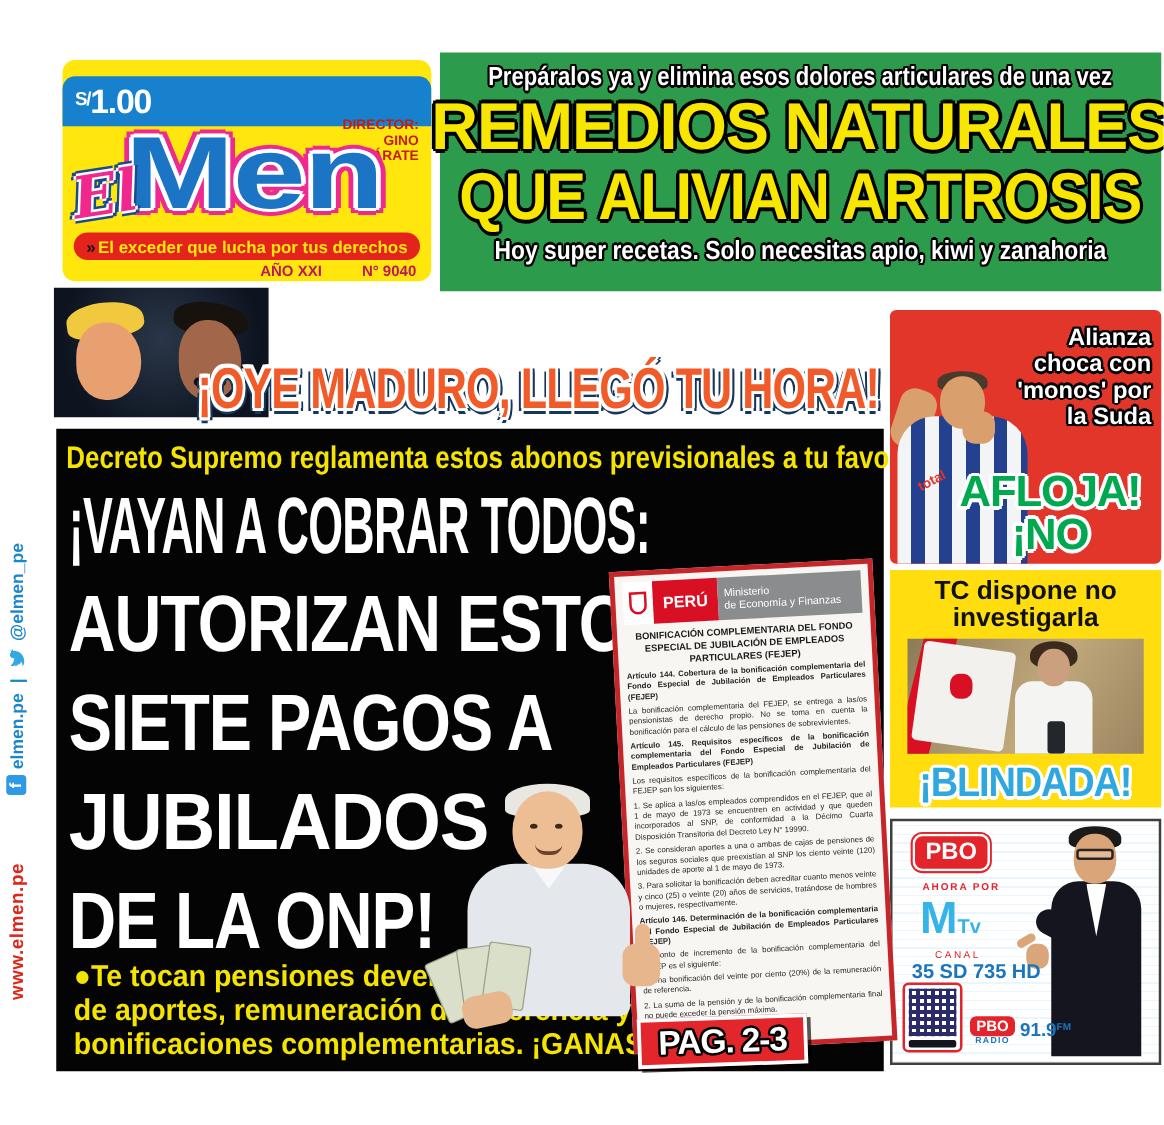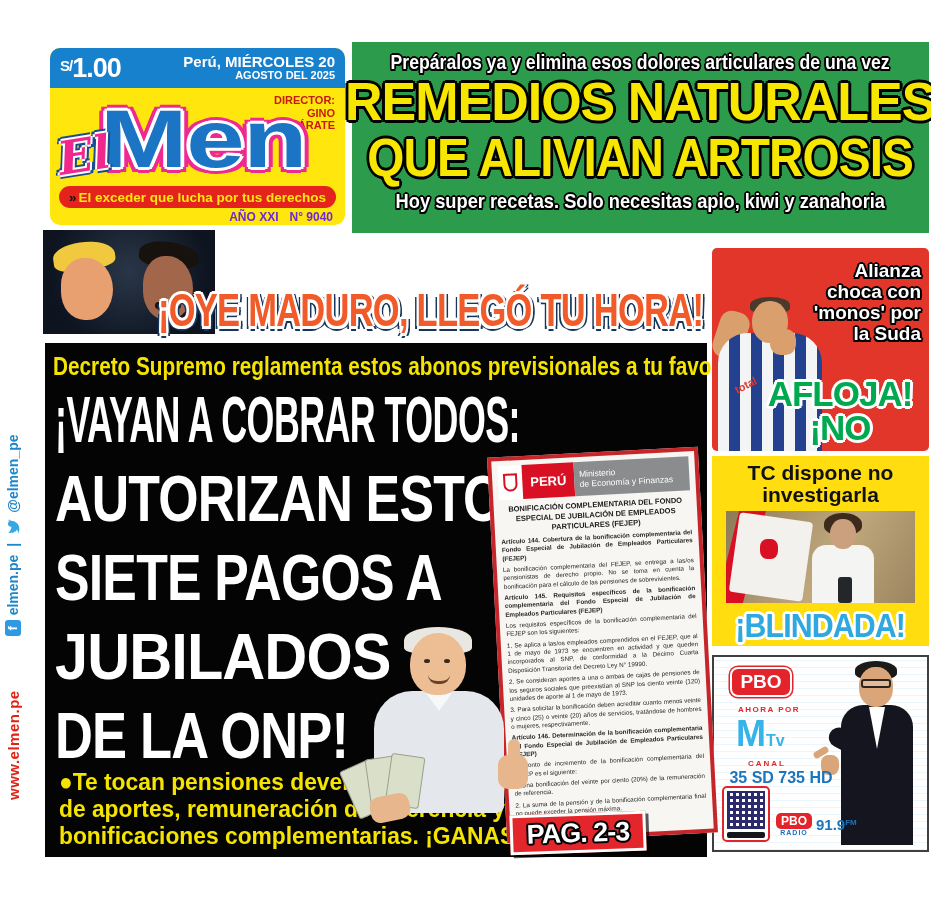--- a/index.html
+++ b/index.html
@@ -17,35 +17,35 @@
   #sidebar{position:absolute;width:530px;height:26px;left:-252px;top:522px;transform:rotate(-90deg);display:flex;align-items:center;font-weight:bold;}
   #sidebar .web{color:#e02417;font-size:15px;font-weight:900;letter-spacing:.5px;}
   #sidebar .grp{display:flex;align-items:center;gap:5px;}
   #sidebar .soc{color:#1b86c9;font-size:14px;font-weight:900;}
   #sidebar .sep{color:#1b86c9;font-size:14px;margin:0 8px;}
   .fb-ic{width:16px;height:16px;background:#2d9ae3;border-radius:3px;color:#fff;font-weight:bold;font-size:13px;line-height:16px;text-align:center;}
   .tw-ic{width:17px;height:15px;display:inline-block;}
 
   
   #masthead{position:absolute;left:50px;top:48px;width:295px;height:177px;background:#ffe70d;border-radius:10px;}
-  #mh-bluebar{position:absolute;left:0;top:0;width:100%;height:40px;background:#1881ce;border-radius:10px 10px 0 0;display:flex;justify-content:space-between;align-items:center;padding:0 10px;gap:18px;}
+  #mh-bluebar{position:absolute;left:0;top:13px;width:100%;height:40px;background:#1881ce;border-radius:10px 10px 0 0;display:flex;justify-content:space-between;align-items:center;padding:0 10px;gap:18px;}
   #price{color:#fff;font-weight:900;font-size:27px;letter-spacing:-1px;}
   #price .cur{font-size:15px;vertical-align:6px;}
   #mh-date{text-align:right;color:#fff;font-weight:900;line-height:1.05;}
   #mh-date .d1{font-size:15px;}
   #mh-date .d2{font-size:11px;}
   #mh-director{position:absolute;right:10px;top:46px;text-align:right;color:#c41b0e;font-weight:900;font-size:11px;line-height:1.15;}
   #mh-logo{position:absolute;left:10px;top:52px;width:275px;height:110px;}
   #logo-men{position:absolute;left:40px;top:-8px;font-size:82px;font-weight:900;color:#1c74c5;letter-spacing:-1px;transform:scaleX(1.28);transform-origin:0 50%;
     text-shadow:3px 0 0 #fff,-3px 0 0 #fff,0 3px 0 #fff,0 -3px 0 #fff,2px 2px 0 #fff,-2px -2px 0 #fff,-2px 2px 0 #fff,2px -2px 0 #fff,6px 0 0 #ee2a90,-6px 0 0 #ee2a90,0 6px 0 #ee2a90,0 -6px 0 #ee2a90,4.5px 4.5px 0 #ee2a90,-4.5px -4.5px 0 #ee2a90,-4.5px 4.5px 0 #ee2a90,4.5px -4.5px 0 #ee2a90;}
   #logo-el{position:absolute;left:-2px;top:28px;font-family:"DejaVu Serif", serif;font-style:italic;font-weight:bold;font-size:46px;color:#f0288e;transform:rotate(-9deg);
     text-shadow:2px 0 0 #fff,-2px 0 0 #fff,0 2px 0 #fff,0 -2px 0 #fff,4px 0 0 #1a4b8c,-4px 0 0 #1a4b8c,0 4px 0 #1a4b8c,0 -4px 0 #1a4b8c,3px 3px 0 #1a4b8c,-3px -3px 0 #1a4b8c;}
   #mh-tagline{position:absolute;left:9px;bottom:17px;width:277px;height:22px;background:#e4231d;border-radius:11px;display:flex;align-items:center;justify-content:center;font-size:13.5px;font-weight:900;color:#ffe70d;white-space:nowrap;}
   #mh-tagline .arr{color:#111;margin-right:2px;}
-  #mh-issue{position:absolute;right:12px;bottom:1px;font-size:12px;font-weight:900;color:#6d28d9;display:flex;gap:11px;}
+  #mh-issue{position:absolute;right:12px;bottom:1px;font-size:12px;font-weight:900;color:#be185d;display:flex;gap:32px;}
 
   
   #health{position:absolute;left:352px;top:42px;width:577px;height:191px;background:#2c9b4b;display:flex;flex-direction:column;align-items:center;padding-top:8px;}
   .gline{width:max-content;white-space:nowrap;font-weight:900;}
   #health .kick{color:#fff;font-size:21px;transform:scaleX(.84);}
   #health .big{color:#f7e700;font-size:53px;line-height:56px;letter-spacing:-1px;}
   #health .b1{transform:scaleX(.98);}
   #health .b2{transform:scaleX(.9);}
   #health .foot{color:#fff;font-size:21px;transform:scaleX(.87);margin-top:3px;}
 
@@ -130,21 +130,21 @@
   #dina-mic{position:absolute;left:112px;top:66px;width:14px;height:26px;background:#23262b;border-radius:3px;}
   #pol-head{margin-top:4px;color:#2fa8df;font-weight:900;font-size:33px;letter-spacing:-1px;transform:scaleX(.92);width:max-content;}
 
   
   #ad{position:absolute;left:712px;top:655px;width:217px;height:197px;background:#fff;border:2px solid #3f3f3f;overflow:hidden;background-image:repeating-linear-gradient(0deg,rgba(41,171,226,.10) 0 1px,transparent 1px 7px);}
   #pbo-logo{position:absolute;left:16px;top:10px;width:62px;height:30px;background:#e3252b;border-radius:8px;box-shadow:inset 0 0 0 2px #fff,0 0 0 1.5px #e3252b;color:#fff;font-weight:900;font-size:19px;display:flex;align-items:center;justify-content:center;z-index:2;}
   #ad-now{position:absolute;left:24px;top:48px;color:#e3252b;font-weight:bold;font-size:8px;letter-spacing:1.5px;z-index:2;}
   #mtv{position:absolute;left:22px;top:56px;z-index:2;color:#36b3e8;}
   #mtv .m{font-size:36px;font-weight:900;}
   #mtv .tv{font-size:16px;font-weight:bold;}
-  #ad-canal{position:absolute;left:34px;top:102px;color:#e3252b;font-weight:bold;font-size:8px;letter-spacing:2px;z-index:2;}
+  #ad-canal{position:absolute;left:34px;top:102px;color:#e3252b;font-weight:normal;font-size:8px;letter-spacing:2px;z-index:2;}
   #ad-ch{position:absolute;left:6px;top:112px;width:122px;text-align:center;color:#1b75bc;font-weight:900;font-size:16px;z-index:2;}
   #qr{position:absolute;left:8px;bottom:8px;width:48px;height:56px;background:#fff;border:2px solid #e3252b;border-radius:5px;z-index:2;padding:3px;}
   #qr .grid{width:100%;height:38px;background:
     repeating-linear-gradient(0deg,#2b2b6b 0 3px,transparent 3px 6px),
     repeating-linear-gradient(90deg,#2b2b6b 0 3px,#fff 3px 6px);}
   #qr .bar{margin-top:3px;height:6px;background:#14141c;border-radius:2px;}
   #radio{position:absolute;left:62px;bottom:14px;display:flex;align-items:center;gap:4px;z-index:2;}
   #radio .pbo2{background:#e3252b;color:#fff;font-weight:900;font-size:12px;border-radius:5px;padding:1px 5px;}
   #radio .rlab{color:#1b75bc;font-weight:900;font-size:7px;text-align:center;letter-spacing:1px;}
   #radio .freq{color:#1b75bc;font-weight:900;font-size:15px;}
@@ -176,24 +176,20 @@
       <span class="tw-ic"><svg viewBox="0 0 24 24" width="17" height="15">
             <path fill="#35a8e0" d="M23 5.1c-.8.4-1.6.6-2.5.8.9-.5 1.6-1.4 1.9-2.4-.9.5-1.8.9-2.8 1.1C18.8 3.7 17.6 3 16.3 3c-2.6 0-4.6 2.1-4.6 4.6 0 .4 0 .7.1 1.1-3.8-.2-7.2-2-9.5-4.8-.4.7-.6 1.4-.6 2.3 0 1.6.8 3 2.1 3.8-.8 0-1.5-.2-2.1-.6v.1c0 2.2 1.6 4.1 3.7 4.5-.4.1-.8.2-1.2.2-.3 0-.6 0-.9-.1.6 1.8 2.3 3.2 4.3 3.2-1.6 1.2-3.6 2-5.7 2H1c2 1.3 4.5 2.1 7.1 2.1 8.5 0 13.2-7 13.2-13.2v-.6c.9-.6 1.7-1.5 2.3-2.4z"></path>
           </svg></span>
       <span class="soc">@elmen_pe</span>
     </span>
   </div>
 
   <div id="masthead">
     <div id="mh-bluebar">
       <div id="price"><span class="cur">S/</span><span>1.00</span></div>
-      <div id="mh-date">
-        <div class="d1">Perú, MIÉRCOLES 20</div>
-        <div class="d2">AGOSTO DEL 2025</div>
-      </div>
     </div>
     <div id="mh-director">
       <div>DIRECTOR:</div>
       <div>GINO</div>
       <div>ZÁRATE</div>
     </div>
     <div id="mh-logo">
       <div id="logo-men">Men</div>
       <div id="logo-el">El</div>
     </div>

